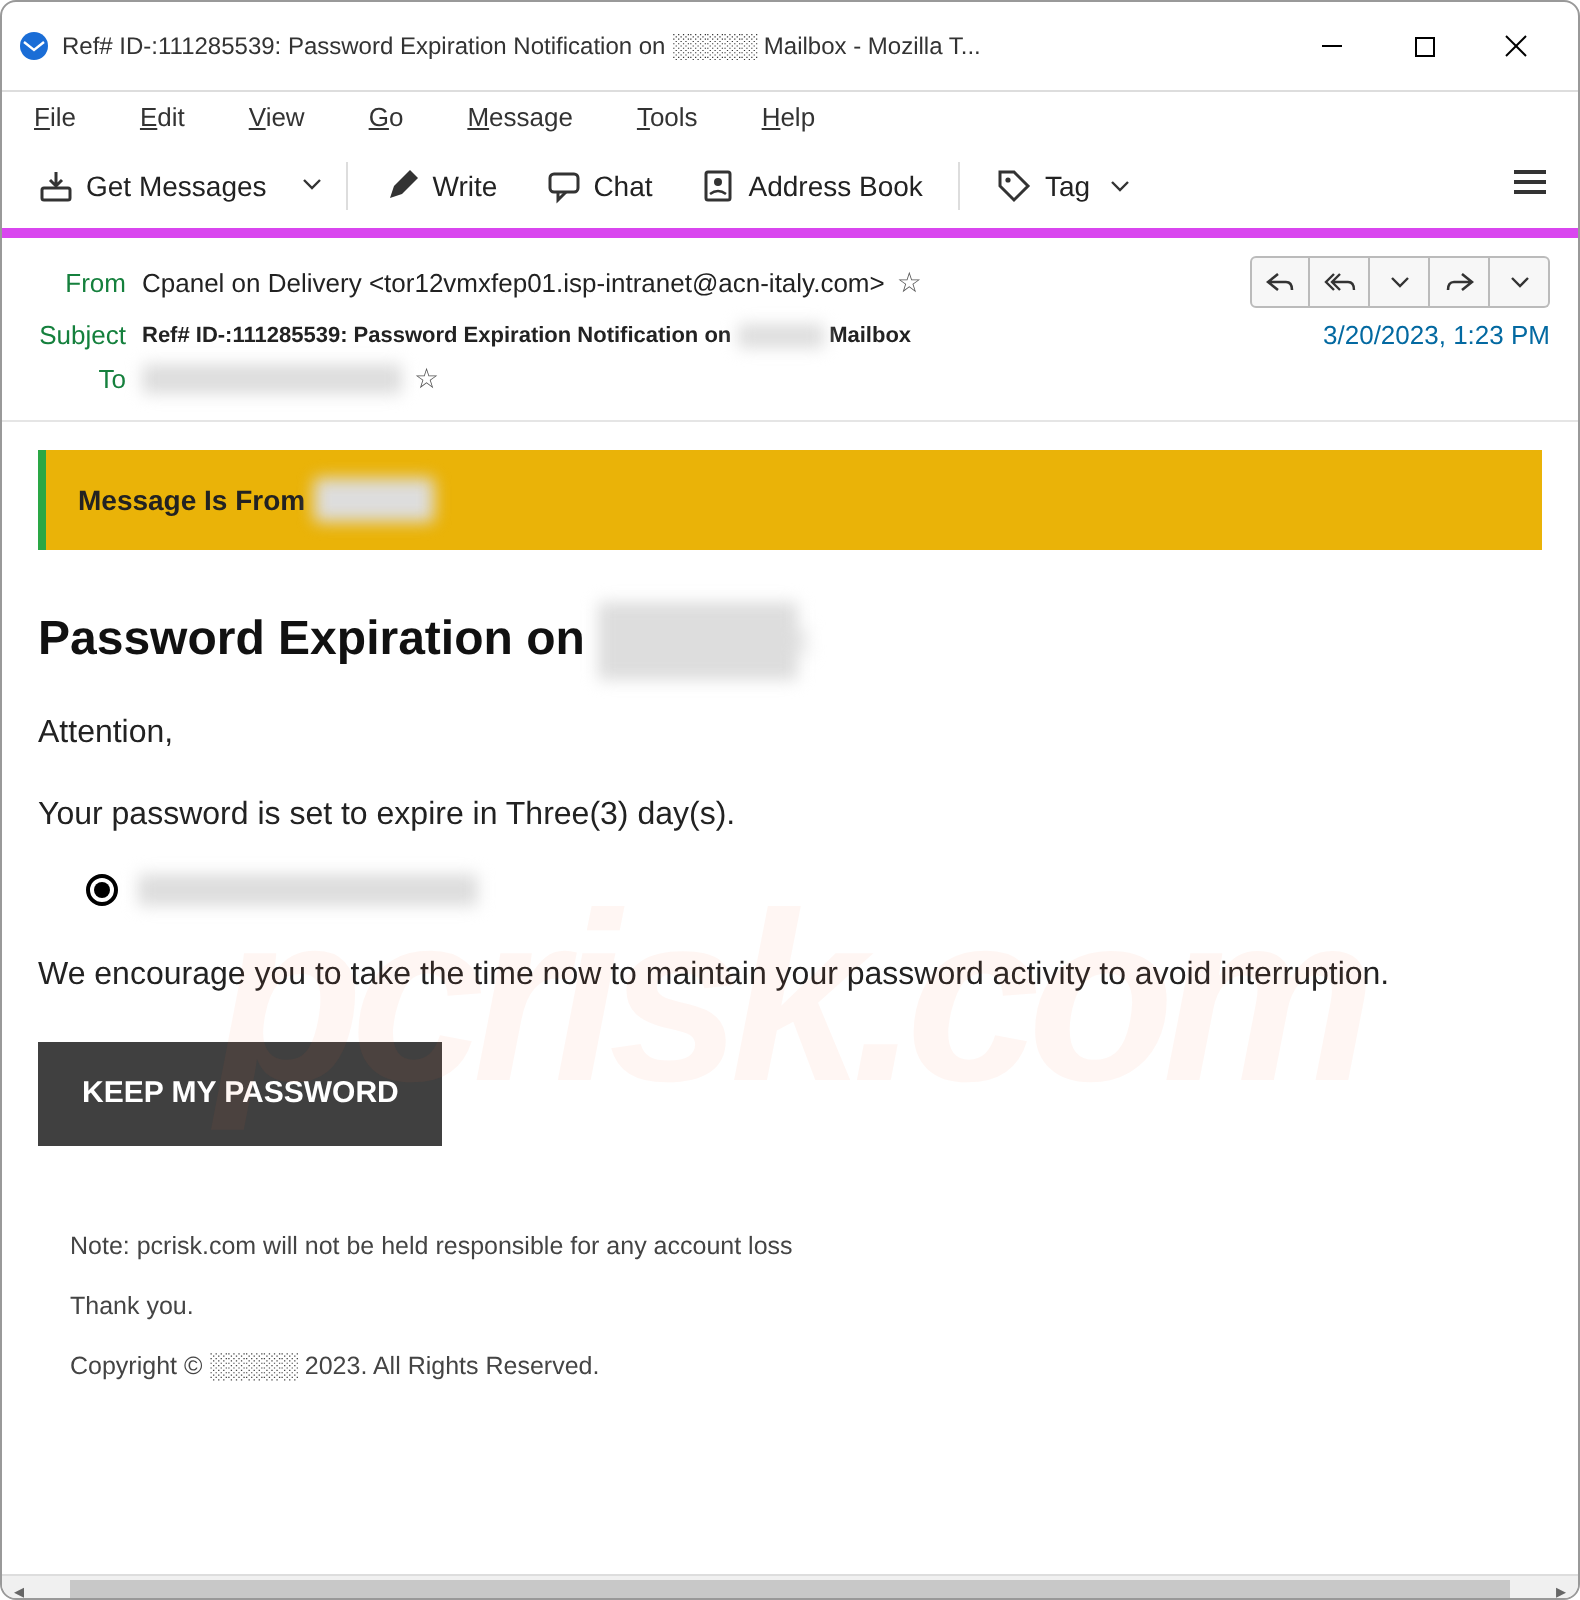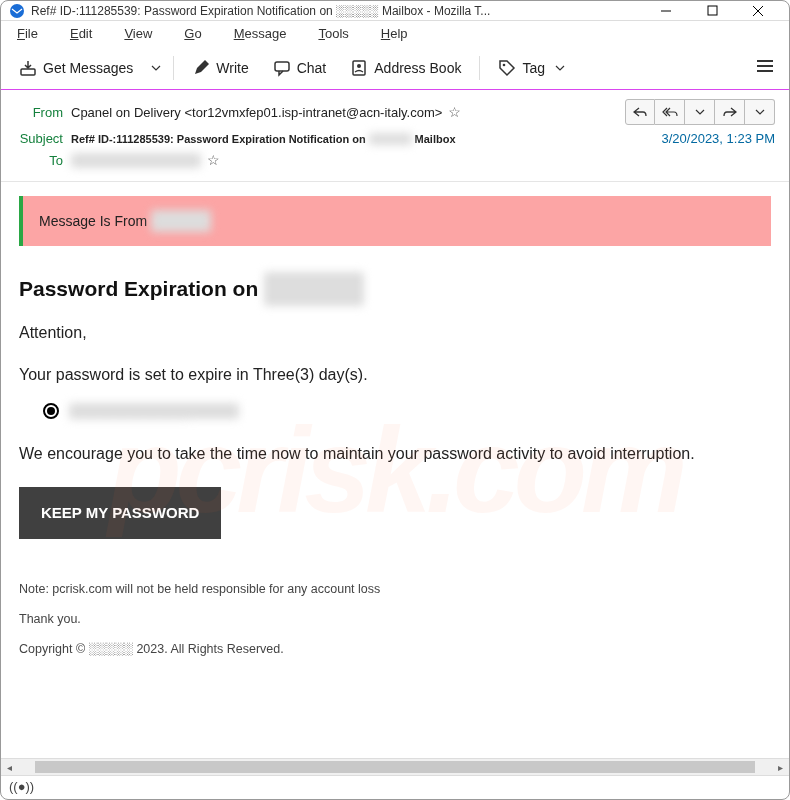--- a/index.html
+++ b/index.html
@@ -1,31 +1,31 @@
 <!DOCTYPE html>
 <html><head>
 <meta charset="utf-8">
 <style>
 * { box-sizing: border-box; margin: 0; padding: 0; font-family: "Segoe UI", Arial, sans-serif; }
 body { width: 790px; height: 800px; background: #fff; border: 1px solid #999; border-radius: 8px; overflow: hidden; position: relative; }
 
 
-.titlebar { display: flex; align-items: center; height: 20px; padding: 0 8px; border-bottom: 1px solid #ddd; }
+.titlebar { display: flex; align-items: center; height: 45px; padding: 0 8px; border-bottom: 1px solid #ddd; }
 .titlebar .app-icon { width: 16px; height: 16px; margin-right: 6px; }
 .titlebar-title { flex: 1; font-size: 12px; color: #333; white-space: nowrap; overflow: hidden; text-overflow: ellipsis; }
 .win-controls { display: flex; gap: 0; }
 .win-btn { width: 46px; height: 32px; display: flex; align-items: center; justify-content: center; font-size: 14px; cursor: pointer; }
 
 
 .menubar { display: flex; gap: 16px; padding: 2px 8px; font-size: 13px; color: #333; }
 .menu-item { padding: 3px 8px; cursor: pointer; }
 .menu-item .ul { text-decoration: underline; }
 
 
-.toolbar { display: flex; align-items: center; padding: 6px 8px; border-bottom: 1px solid #d946ef; gap: 4px; }
+.toolbar { display: flex; align-items: center; padding: 6px 8px; border-bottom: 5px solid #d946ef; gap: 4px; }
 .tbtn { display: inline-flex; align-items: center; gap: 6px; padding: 5px 10px; font-size: 14px; color: #222; cursor: pointer; border-radius: 3px; }
 .tb-icon { display: inline-flex; width: 18px; height: 18px; align-items: center; justify-content: center; }
 .tb-sep { width: 1px; height: 24px; background: #ddd; margin: 0 4px; }
 .tb-dd { padding: 5px 4px; cursor: pointer; }
 .spacer { flex: 1; }
 .hamburger { padding: 5px 8px; cursor: pointer; font-size: 18px; }
 
 
 .header-info { padding: 6px 14px 10px 14px; border-bottom: 1px solid #e5e5e5; }
 .hdr-row { display: flex; align-items: center; font-size: 13px; padding: 3px 0; }
@@ -42,34 +42,34 @@
 .blur { filter: blur(4px); background: #ddd; color: #ddd; border-radius: 2px; }
 
 
 .body-wrap { position: relative; height: calc(800px - 32px - 26px - 44px - 100px - 22px); display: flex; }
 .body-scroll { flex: 1; overflow-y: scroll; overflow-x: auto; padding: 14px 18px 30px 18px; font-size: 15px; color: #222; line-height: 1.6; }
 .body-scroll::-webkit-scrollbar { width: 17px; height: 17px; }
 .body-scroll::-webkit-scrollbar-track { background: #f0f0f0; }
 .body-scroll::-webkit-scrollbar-thumb { background: #c0c0c0; }
 .body-scroll::-webkit-scrollbar-button { background: #f0f0f0; height: 17px; border: 1px solid #ddd; }
 
-.msg-banner { border-left: 4px solid #2aa745; background: #fca5a5; padding: 14px 16px; margin-bottom: 26px; font-size: 14px; }
+.msg-banner { border-left: 4px solid #2aa745; background: #eab308; padding: 14px 16px; margin-bottom: 26px; font-size: 14px; font-weight: bold; }
 .msg-banner .blur { display: inline-block; width: 60px; }
 
-h2.body-title { font-size: 21px; font-weight: bold; color: #111; margin-bottom: 14px; }
+h2.body-title { font-size: 24px; font-weight: bold; color: #111; margin-bottom: 14px; }
 h2.body-title .blur { display: inline-block; width: 100px; }
 .body-text { margin-bottom: 16px; font-size: 16px; }
 .bullet-row { display: flex; align-items: center; gap: 10px; margin: 10px 0 22px 24px; }
 .radio { width: 16px; height: 16px; border: 2px solid #000; border-radius: 50%; display: flex; align-items: center; justify-content: center; }
 .radio .dot { width: 8px; height: 8px; background: #000; border-radius: 50%; }
 .bullet-row .blur { width: 170px; height: 16px; }
 
 .cta-btn { display: inline-block; background: #404040; color: #fff; font-weight: bold; font-size: 15px; padding: 14px 22px; cursor: pointer; margin-top: 4px; }
 .footer-note { font-size: 12.5px; color: #444; margin-top: 40px; }
-.footer-note p { margin-bottom: 10px; }
+.footer-note p { margin-bottom: 10px; margin-left: 16px; }
 
 
 .hscroll { height: 17px; background: #f0f0f0; border-top: 1px solid #ddd; display: flex; }
 .hscroll .thumb { flex:1; background: #c8c8c8; margin: 2px 17px; }
 .hscroll .btn { width: 17px; display:flex; align-items:center; justify-content:center; font-size:10px; color:#666; }
 
 
 .statusbar { height: 22px; display: flex; align-items: center; padding: 0 8px; font-size: 13px; color: #444; border-top: 1px solid #ddd; }
 
 

